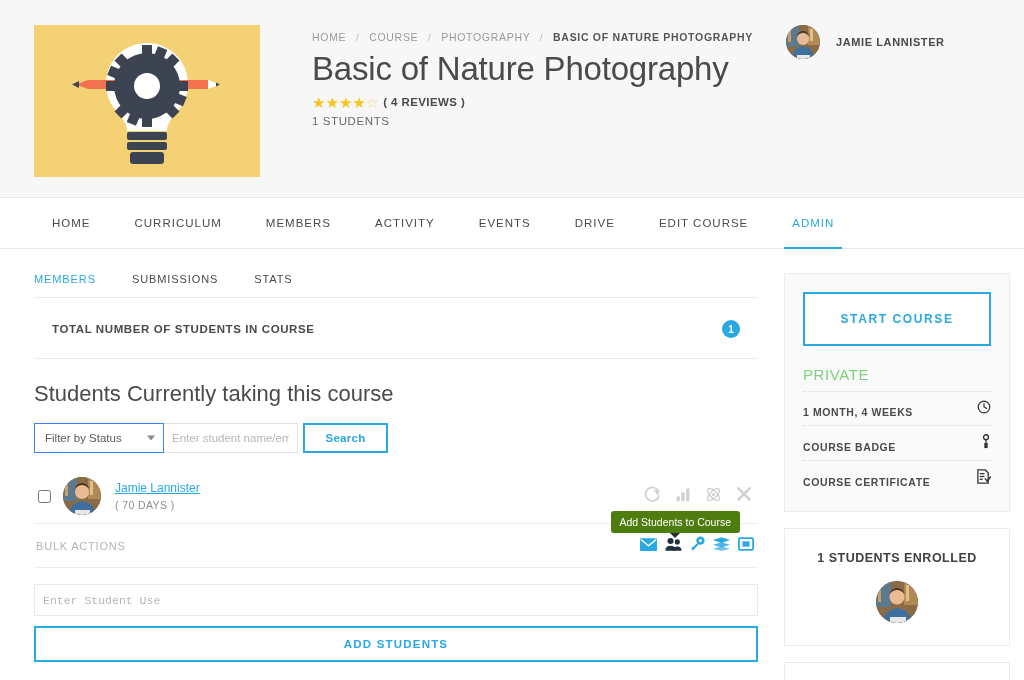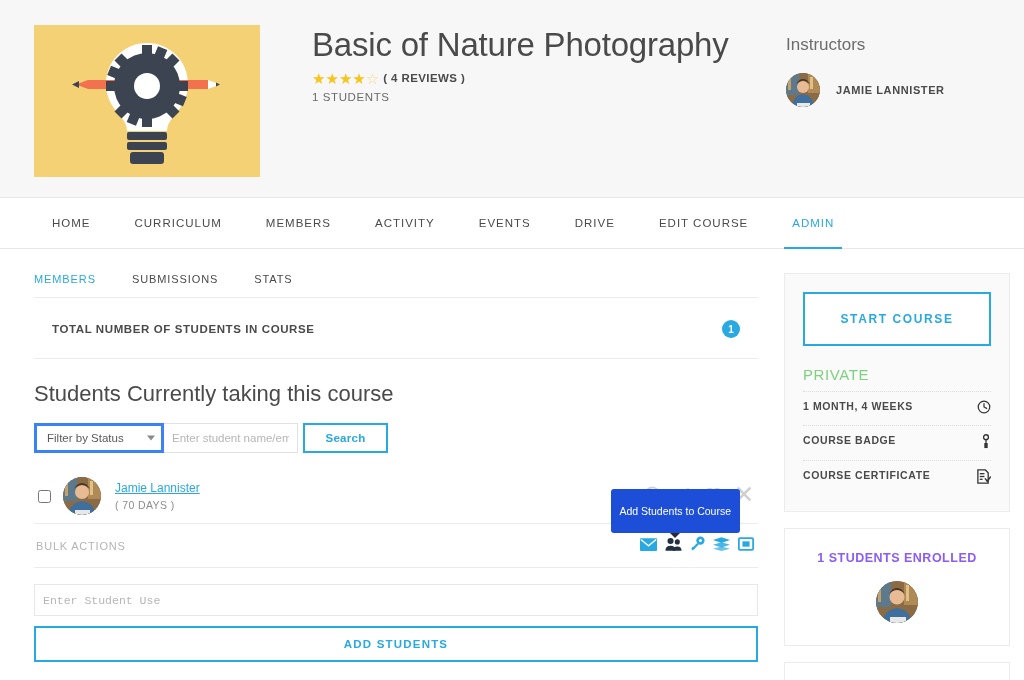--- a/index.html
+++ b/index.html
@@ -107,21 +107,21 @@
 
   .section-title {
     font-size:22px; color:#4a4a4a; font-weight:normal;
     margin:22px 0 16px 0;
   }
 
   .filter-row { display:flex; align-items:stretch; height:30px; margin-bottom:18px; }
   .select-wrap { position:relative; width:130px; }
   .status-select {
     width:100%; height:30px;
-    border:3px solid #3b82f6; background:#fff;
+    border:1px solid #3b82f6; background:#fff;
     font-size:11.5px; color:#5a5a5a; padding:0 22px 0 10px;
     font-family:"Liberation Sans", sans-serif;
     -webkit-appearance:none; appearance:none; border-radius:0;
   }
   .select-caret {
     position:absolute; right:9px; top:50%; transform:translateY(-50%);
     width:0; height:0; border-left:4px solid transparent;
     border-right:4px solid transparent; border-top:5px solid #8a8a8a;
     pointer-events:none;
   }
@@ -155,22 +155,22 @@
     display:flex; align-items:center; padding:12px 0 12px 2px;
     border-bottom:1px solid #ececec; position:relative;
   }
   .bulk-label { font-size:11px; letter-spacing:.8px; color:#b4b4b4; }
   .bulk-icons { margin-left:auto; display:flex; align-items:center; gap:8px; padding-right:4px; }
   .bulk-icons .b-icon { color:#29a9e1; cursor:pointer; display:block; }
   .bulk-icons .b-icon.hovered { color:#22313f; }
 
   .tooltip {
     position:absolute; right:18px; bottom:34px;
-    background:#1d4ed8; color:#fff; font-size:10.5px;
-    padding:16px 9px; border-radius:3px; white-space:nowrap;
+    background:#4d7c0f; color:#fff; font-size:10.5px;
+    padding:5px 9px; border-radius:3px; white-space:nowrap;
   }
   .tooltip:after {
     content:""; position:absolute; left:50%; transform:translateX(-50%);
     bottom:-5px; border-left:5px solid transparent;
     border-right:5px solid transparent; border-top:5px solid #2b2b2b;
   }
 
   .add-input {
     width:100%; height:32px; border:1px solid #e8e8e8;
     margin-top:16px; padding:0 8px; font-size:11.5px; color:#555;
@@ -195,31 +195,31 @@
     border:2px solid #29a9e1; color:#29a9e1;
     font-size:12px; font-weight:bold; letter-spacing:1.6px;
     cursor:pointer; margin-bottom:16px;
     font-family:"Liberation Sans", sans-serif;
   }
   .private-label {
     color:#7ed17e; font-size:15px; letter-spacing:.6px;
     margin:4px 0 8px 0;
   }
   .detail-row {
-    display:flex; align-items:flex-start; justify-content:space-between;
+    display:flex; align-items:flex-end; justify-content:space-between;
     border-top:1px dotted #dcdcdc; padding:8px 0 7px 0;
   }
   .detail-row .dl { font-size:10.5px; letter-spacing:.6px; color:#4a4a4a; font-weight:bold; }
   .detail-row .di { color:#333; display:block; }
 
   .enrolled-card {
     background:#fff; border:1px solid #ececec;
     padding:22px 18px; text-align:center; margin-bottom:16px;
   }
-  .enrolled-title { font-size:12.5px; font-weight:bold; letter-spacing:.5px; color:#8b5cf6; }
+  .enrolled-title { font-size:12.5px; font-weight:bold; letter-spacing:.5px; color:#404040; }
   .enrolled-avatars { margin-top:16px; display:flex; justify-content:center; }
   .partial-card {
     background:#fff; border:1px solid #ececec;
     height:40px;
   }
 </style>
 </head>
 <body>
 
 <div class="course-header">
@@ -257,39 +257,47 @@
           <circle r="13" fill="#ffffff"></circle>
         </g>
 
         <rect x="75" y="101" width="40" height="8" rx="2" fill="#3c4451"></rect>
         <rect x="75" y="111" width="40" height="8" rx="2" fill="#3c4451"></rect>
         <rect x="78" y="121" width="34" height="12" rx="3" fill="#3c4451"></rect>
       </svg>
     </div>
 
     <div class="header-text">
+      <div class="breadcrumb">
+        <a href="#">HOME</a>
+        <span class="sep">/</span>
+        <a href="#">COURSE</a>
+        <span class="sep">/</span>
+        <a href="#">PHOTOGRAPHY</a>
+        <span class="sep">/</span>
+        <span class="current">BASIC OF NATURE PHOTOGRAPHY</span>
+      </div>
 
       <h1 class="course-title">Basic of Nature Photography</h1>
 
       <div class="rating-row">
         <span class="stars">
           <span class="star">★</span>
           <span class="star">★</span>
           <span class="star">★</span>
           <span class="star">★</span>
           <span class="star empty">☆</span>
         </span>
         <span class="reviews">( 4 REVIEWS )</span>
       </div>
 
       <div class="students-count">1 STUDENTS</div>
     </div>
 
     <div class="instructors-col">
-      <div class="instructors-title">Instructors</div>
       <div class="instructor-row">
         <span class="avatar">
           <svg width="34" height="34" viewBox="0 0 34 34">
             <defs>
                 <clipPath id="c1">
                   <circle cx="17" cy="17" r="17"></circle>
                 </clipPath>
               </defs>
             <g clip-path="url(#c1)">
               <rect width="34" height="34" fill="#8a6b46"></rect>

